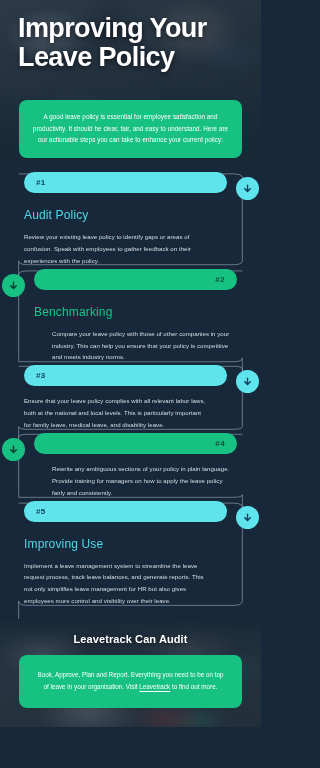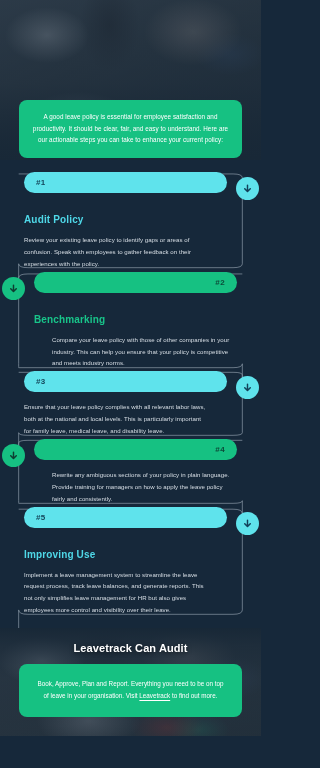--- a/index.html
+++ b/index.html
@@ -112,24 +112,24 @@
     align-items:center;
     padding:0 12px;
     font-size:8px;
     font-weight:bold;
     letter-spacing:.4px;
   }
   .badge.cyan { background:#5fe3ec; color:#14475c; justify-content:flex-start; }
   .badge.green { background:#16c182; color:#0d4b39; justify-content:flex-end; }
 
   .step-title {
-    font-size:10px;
-    font-weight:bold;
+    font-size:12px;
+    font-weight:normal;
     letter-spacing:.15px;
-    margin-top:21px;
+    margin-top:15px;
   }
   .step-title.cyan { color:#4fd8e8; }
   .step-title.green { color:#18c58a; }
 
   .step-text {
     font-size:6.1px;
     line-height:1.95;
     color:#d8dfe6;
     margin-top:9px;
     letter-spacing:.04px;
@@ -205,20 +205,26 @@
     line-height:1.95;
     color:#ffffff;
   }
   .footer-text u { text-underline-offset:1.5px; }
 </style>
 </head>
 <body>
 
 <div class="hero">
   <div class="hero-photo"></div>
+  <div class="hero-inner">
+    <h1 class="hero-title">
+      <span>Improving Your</span><br>
+      <span>Leave Policy</span>
+    </h1>
+  </div>
   <div class="intro-card">
     <div class="intro-text">A good leave policy is essential for employee satisfaction and productivity. It should be clear, fair, and easy to understand. Here are our actionable steps you can take to enhance your current policy:</div>
   </div>
 </div>
 
 <div class="steps" id="steps">
     <div class="step left">
       <div class="connector">
         <svg preserveAspectRatio="none" viewBox="0 0 100 100">
           <path d="M 2 2 H 94 Q 98 2 98 6 V 94 Q 98 98 94 98 H 6 Q 2 98 2 94 V 118" fill="none" stroke="#8b9aa8" stroke-width="0.7" vector-effect="non-scaling-stroke"></path>

